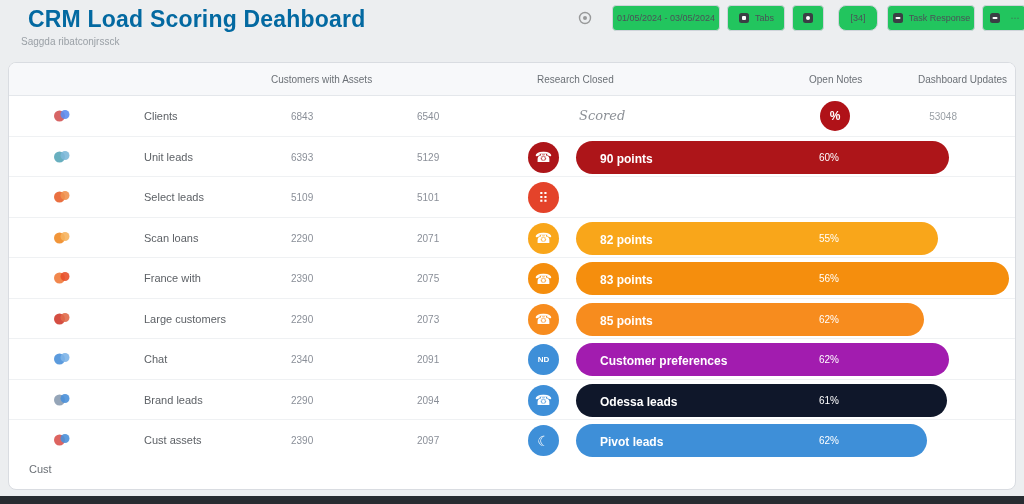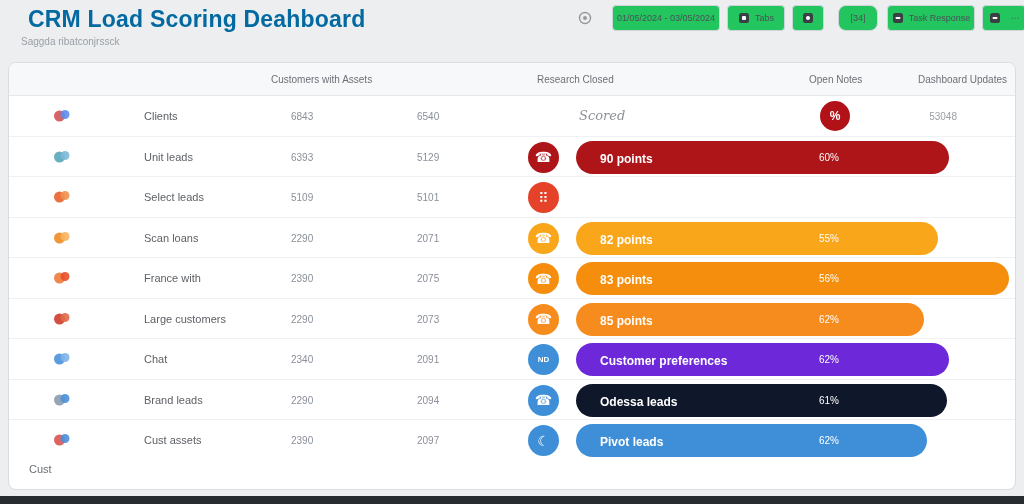--- a/index.html
+++ b/index.html
@@ -256,21 +256,21 @@
       <circle class="ic1" cx="6.5" cy="9" r="5.5" fill="#4a90d9" opacity="0.9"></circle>
       <circle class="ic2" cx="12" cy="7.5" r="4.5" fill="#7db4e8" opacity="0.9"></circle>
     </svg>
     <span class="cell-label">Chat</span>
     <span class="cell-num n1">2340</span>
     <span class="cell-num n2">2091</span>
 
     <span class="badge" style="background: rgb(62, 143, 216);">
       <span class="badge-glyph small">ND</span>
     </span>
-    <div class="bar" style="background: #6d28d9; width: 373px;">
+    <div class="bar" style="background: #a21caf; width: 373px;">
       <span class="bar-label">Customer preferences</span>
       <span class="bar-pct">62%</span>
     </div>
   </div>
 
   <div class="row">
     <svg class="cell-icon" viewBox="0 0 18 18">
       <circle class="ic1" cx="6.5" cy="9" r="5.5" fill="#8a9bb0" opacity="0.9"></circle>
       <circle class="ic2" cx="12" cy="7.5" r="4.5" fill="#4a90d9" opacity="0.9"></circle>
     </svg>

